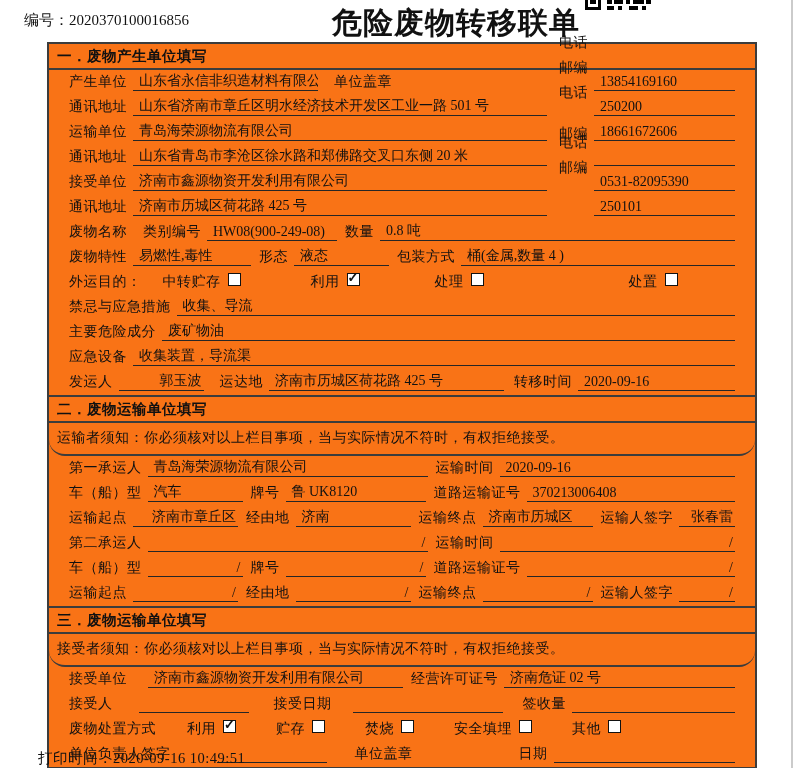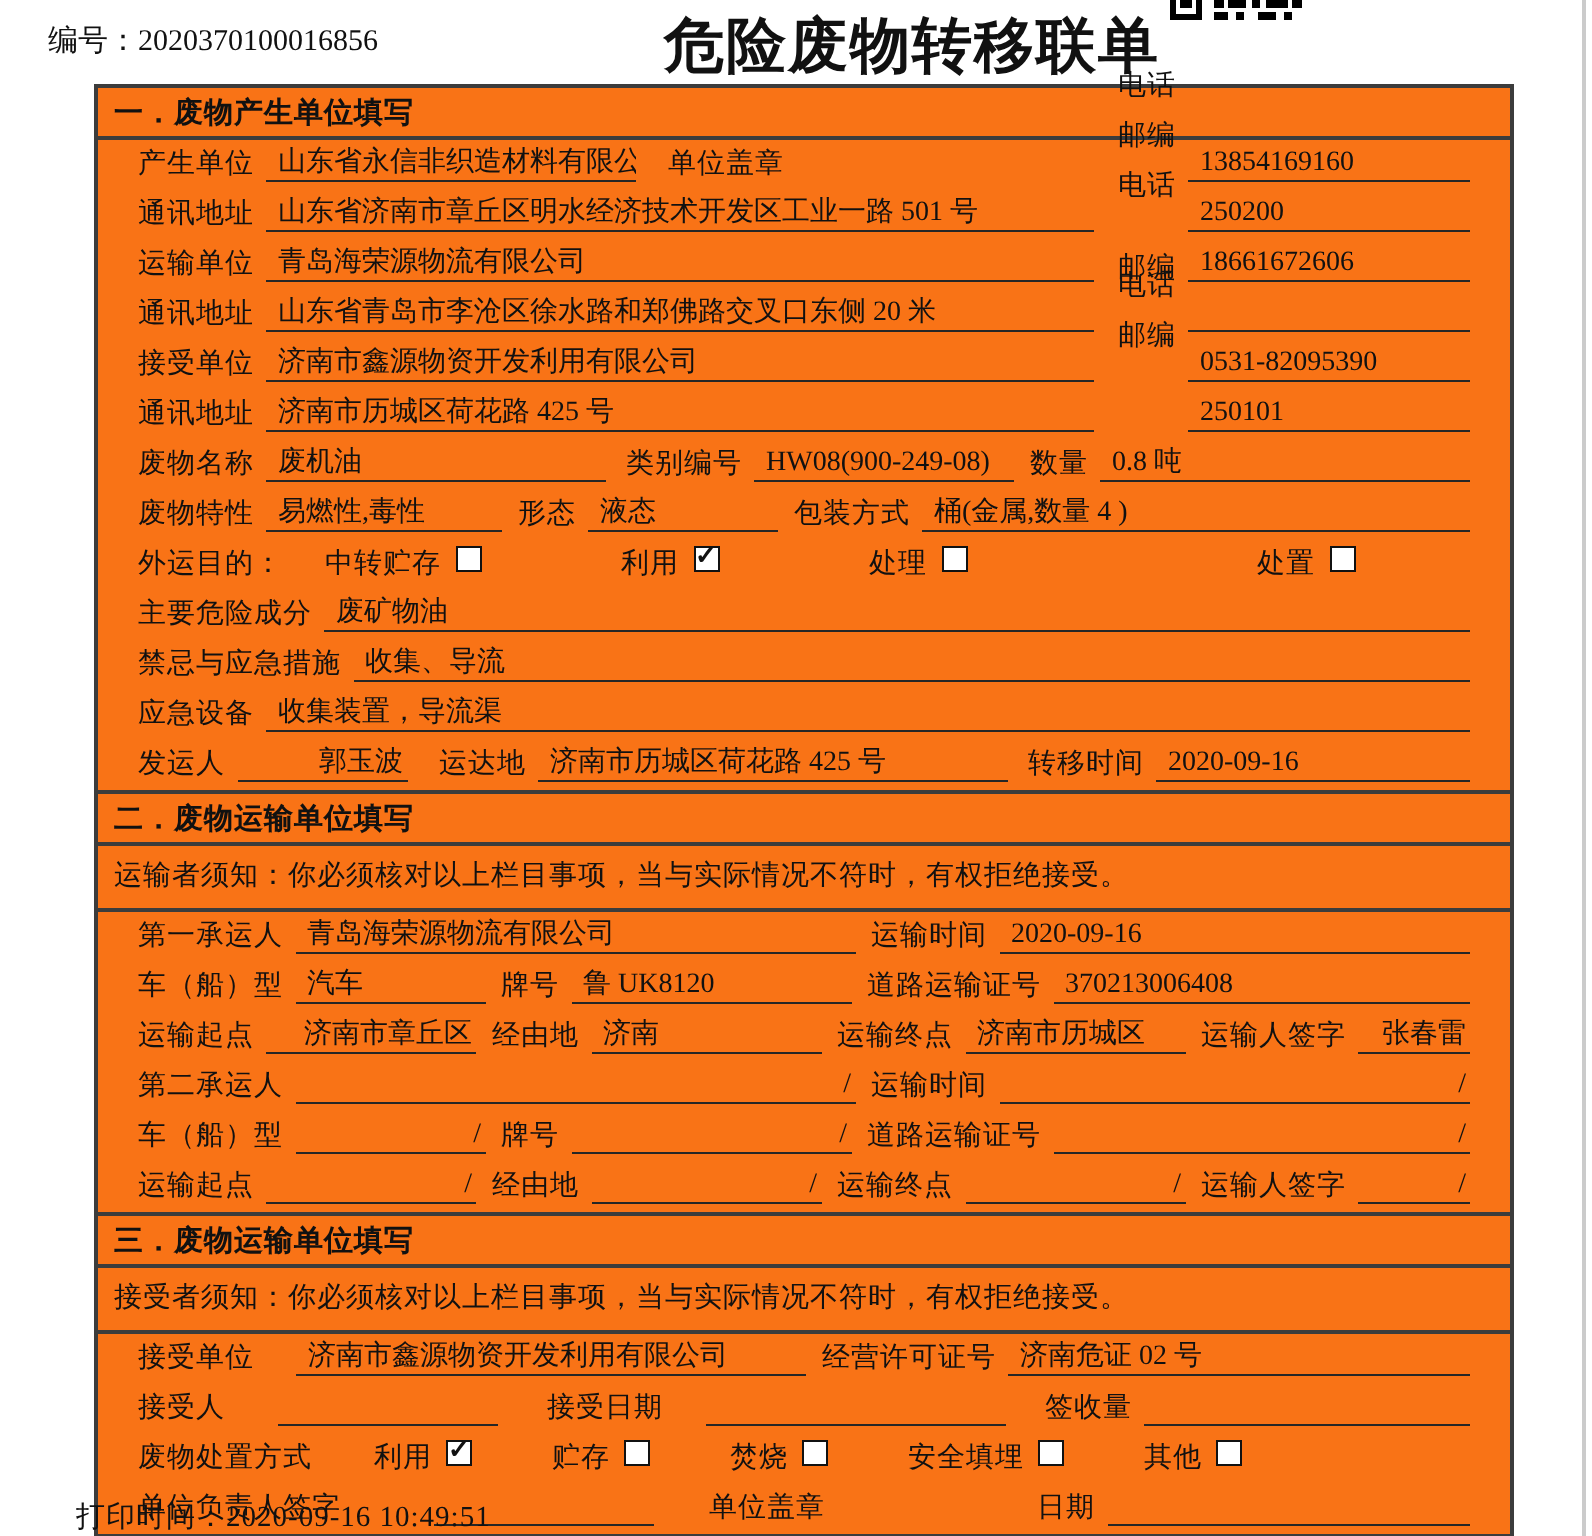--- a/index.html
+++ b/index.html
@@ -11,21 +11,21 @@
   .scan-edge{position:absolute;right:3px;top:0;width:2px;height:768px;background:#cbcbcb;}
   .serial{position:absolute;left:24px;top:11px;font-size:15px;white-space:nowrap;}
   .doc-title{position:absolute;left:332px;top:3px;font-size:30px;font-weight:bold;letter-spacing:1px;white-space:nowrap;}
   .qr{position:absolute;left:585px;top:0;}
   .form{
     position:absolute;left:47px;top:42px;width:710px;box-sizing:border-box;
     border:2px solid #3c3c3c;background:#f97316;
   }
   .sec-h{font-weight:bold;font-size:14.5px;padding:3px 8px 2px;border-bottom:2px solid #3c3c3c;letter-spacing:0.5px;}
   .sec-h.mid{border-top:2px solid #3c3c3c;}
-  .notice{font-size:14px;padding:6px 8px 7px;border-bottom:2px solid #3c3c3c;letter-spacing:0.5px;}
+  .notice{font-size:14px;padding:6px 8px 7px;border-bottom:2px solid #3c3c3c;letter-spacing:0.5px;border-radius:16px;}
   .row{display:flex;align-items:flex-end;padding:0 20px 4px;height:21px;font-size:14px;white-space:nowrap;}
   .lbl{margin-right:6px;letter-spacing:0.5px;flex:none;}
   .u{border-bottom:1px solid #262626;padding:0 4px 0 6px;box-sizing:border-box;overflow:hidden;flex:none;}
   .u.c{text-align:right;padding:0 2px;}
   .u.fill{flex:1 1 auto;margin-top:40px;}
   .lblock{width:490px;display:flex;align-items:flex-end;flex:none;}
   .rblock{flex:1;display:flex;}
   .lblock .u.fill{margin-right:12px;}
   .stamp{margin-left:16px;letter-spacing:0.5px;}
   .w85{width:85px}.w95{width:95px}.w105{width:105px}.w110{width:110px}
@@ -134,21 +134,20 @@
       <span class="u fill">济南市历城区荷花路 425 号</span>
     </div>
     <div class="rblock">
       <span class="lbl">邮编</span>
       <span class="u fill">250101</span>
     </div>
   </div>
 
   <div class="row">
     <span class="lbl">废物名称</span>
-    <span class="u w170">废机油</span>
     <span class="lbl ml10">类别编号</span>
     <span class="u w130">HW08(900-249-08)</span>
     <span class="lbl ml8">数量</span>
     <span class="u fill">0.8 吨</span>
   </div>
 
   <div class="row">
     <span class="lbl">废物特性</span>
     <span class="u w118">易燃性,毒性</span>
     <span class="lbl ml8">形态</span>
@@ -171,27 +170,27 @@
       <span class="olbl">处理</span>
       <span class="cb"></span>
     </span>
     <span class="opt p-opt4">
       <span class="olbl">处置</span>
       <span class="cb"></span>
     </span>
   </div>
 
   <div class="row">
+    <span class="lbl">禁忌与应急措施</span>
+    <span class="u fill">收集、导流</span>
+  </div>
+
+  <div class="row">
     <span class="lbl">主要危险成分</span>
     <span class="u fill">废矿物油</span>
-  </div>
-
-  <div class="row">
-    <span class="lbl">禁忌与应急措施</span>
-    <span class="u fill">收集、导流</span>
   </div>
 
   <div class="row">
     <span class="lbl">应急设备</span>
     <span class="u fill">收集装置，导流渠</span>
   </div>
 
   <div class="row">
     <span class="lbl">发运人</span>
     <span class="u w85 c">郭玉波</span>

